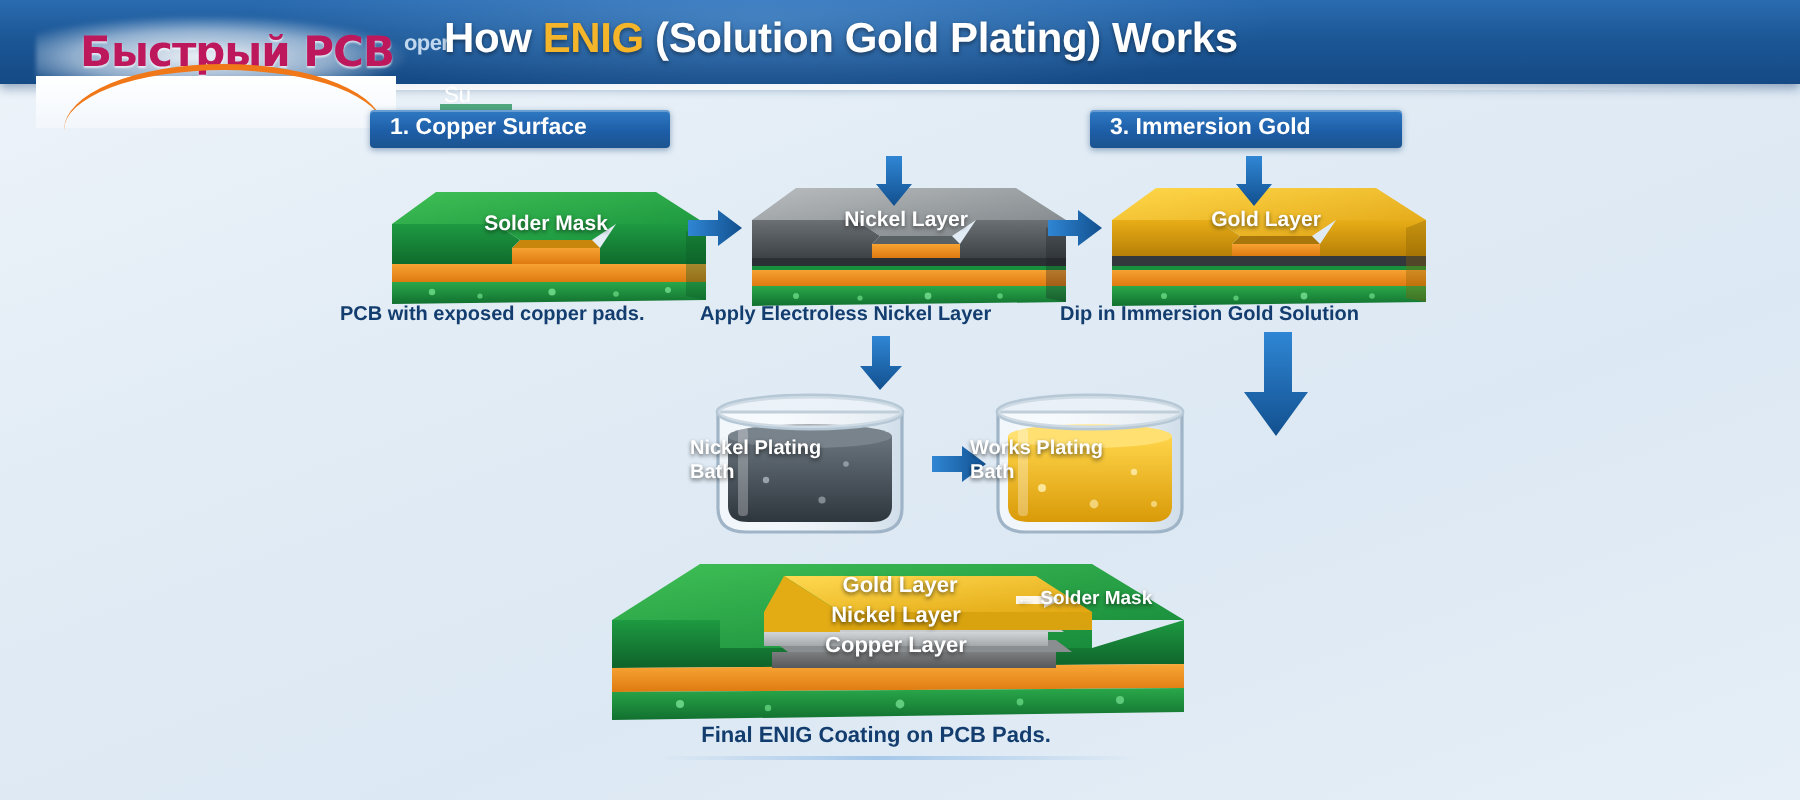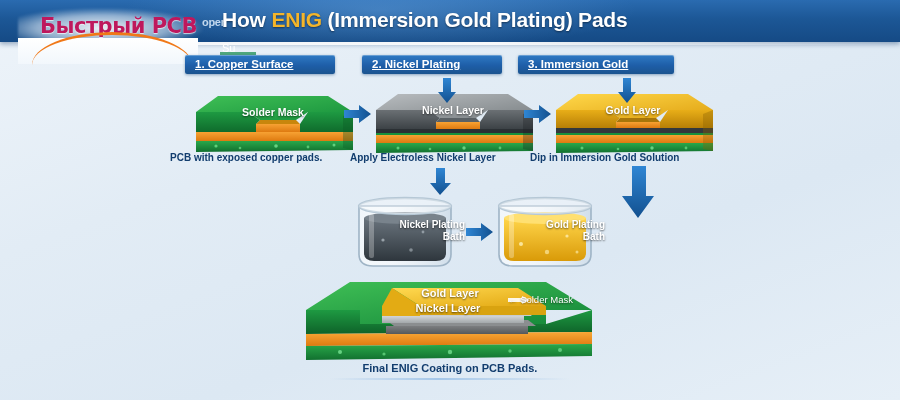--- a/index.html
+++ b/index.html
@@ -66,25 +66,24 @@
   }
 
   
   .badge{
     position:absolute;height:19px;line-height:19px;
     background:linear-gradient(180deg,#2f7ac4 0%,#1e5ea8 55%,#1b548f 100%);
     color:#ffffff;font-size:11.5px;font-weight:bold;
     padding:0 10px;white-space:nowrap;
     border-radius:2px;
     box-shadow:0 1px 3px rgba(25,70,125,.45), inset 0 1px 0 rgba(255,255,255,.28);
-    text-decoration:underline;
   }
   #badge1{left:185px;top:55px;width:130px;}
   #badge2{left:362px;top:55px;width:120px;}
-  #badge3{left:518px;top:55px;width:136px;}
+  #badge3{left:545px;top:55px;width:136px;}
 
   
   .pcb{position:absolute;width:170px;height:72px;}
   #pcb1{left:188px;top:86px;}
   #pcb2{left:368px;top:86px;}
   #pcb3{left:548px;top:86px;}
   .pcb svg{display:block;}
   .pcb-label{
     position:absolute;left:0;top:20px;width:170px;text-align:center;
     font-size:10.5px;font-weight:bold;color:#ffffff;
@@ -100,42 +99,42 @@
   #cap3{left:530px;top:152px;}
 
   
   .arrow{position:absolute;}
 
   
   .beaker{position:absolute;width:120px;height:80px;}
   #beakerN{left:345px;top:192px;}
   #beakerG{left:485px;top:192px;}
   .beaker-label{
-    position:absolute;left:0;top:27px;width:120px;text-align:right;
+    position:absolute;left:0;top:27px;width:120px;text-align:left;
     font-size:10px;font-weight:bold;color:#ffffff;line-height:12px;
     text-shadow:0 1px 2px rgba(0,0,0,.6);pointer-events:none;
   }
 
   
   #final{position:absolute;left:300px;top:276px;width:300px;height:86px;}
   .fl{
     position:absolute;text-align:center;
     font-size:11px;font-weight:bold;color:#ffffff;
     text-shadow:0 1px 2px rgba(0,0,0,.6);white-space:nowrap;pointer-events:none;
   }
   #fl-gold{left:90px;top:11px;width:120px;}
   #fl-nickel{left:88px;top:26px;width:120px;}
   #fl-copper{left:88px;top:41px;width:120px;}
   .sm-anno{
     position:absolute;left:208px;top:18px;
-    font-size:9.5px;font-weight:normal;color:#ffffff;white-space:nowrap;
+    font-size:9.5px;font-weight:bold;color:#ffffff;white-space:nowrap;
     text-shadow:0 1px 2px rgba(0,0,0,.55);pointer-events:none;
   }
   #final-caption{
-    position:absolute;left:300px;top:362px;width:300px;text-align:center;
+    position:absolute;left:288px;top:362px;width:300px;text-align:center;
     font-size:11px;font-weight:bold;color:#123d6e;
   }
   .bottom-sheen{
     position:absolute;left:330px;top:378px;width:240px;height:2px;
     background:linear-gradient(90deg,rgba(150,190,230,0) 0%,rgba(150,190,230,.8) 45%,rgba(150,190,230,0) 100%);
   }
 </style>
 </head>
 <body>
 
@@ -144,31 +143,30 @@
   <div class="header">
     <div class="header-glow"></div>
   </div>
 
   <div class="ghost-layer">
     <span class="ghost-oper">oper</span>
     <span class="ghost-su">Su</span>
     <span class="ghost-bar"></span>
   </div>
 
-  <div class="title"><span>How </span><span class="hl">ENIG</span><span> (Immersion Gold Plating) Pads</span></div>
+  <div class="title"><span>How </span><span class="hl">ENIG</span><span> (Solution Gold Plating) Works</span></div>
 
   <div class="logo">
     <div class="logo-cloud"></div>
     <div class="logo-plate"></div>
     <div class="logo-text">Быстрый PCB</div>
     <div class="logo-arc"></div>
   </div>
 
   <div class="badge" id="badge1">1. Copper Surface</div>
-  <div class="badge" id="badge2">2. Nickel Plating</div>
   <div class="badge" id="badge3">3. Immersion Gold</div>
 
   <div class="pcb" id="pcb1">
     <svg width="170" height="72" viewBox="0 0 170 72">
       <defs>
         <linearGradient id="gTop1" x1="0" y1="0" x2="1" y2="1">
           <stop offset="0" stop-color="#3fbf55"></stop>
             <stop offset="1" stop-color="#17913c"></stop>
         </linearGradient>
         <linearGradient id="gSideG" x1="0" y1="0" x2="0" y2="1">
@@ -367,21 +365,21 @@
       <ellipse cx="60" cy="26" rx="41" ry="6" fill="#ffe071"></ellipse>
       <ellipse cx="60" cy="14" rx="46" ry="8" fill="none" stroke="#b6c8d6" stroke-width="2.4"></ellipse>
       <ellipse cx="60" cy="14" rx="46" ry="8" fill="#ffffff" opacity=".35"></ellipse>
       <rect x="24" y="22" width="5" height="44" fill="#ffffff" opacity=".3" rx="2"></rect>
       <circle cx="36" cy="52" r="2" fill="#fff2b8" opacity=".8"></circle>
       <circle cx="82" cy="44" r="1.6" fill="#fff2b8" opacity=".75"></circle>
       <circle cx="62" cy="60" r="2.2" fill="#fff2b8" opacity=".6"></circle>
       <circle cx="92" cy="60" r="1.5" fill="#fff2b8" opacity=".6"></circle>
     </svg>
     <div class="beaker-label">
-      <span>Gold Plating</span><br>
+      <span>Works Plating</span><br>
       <span>Bath</span>
     </div>
   </div>
 
   <div id="final">
     <svg width="300" height="86" viewBox="0 0 300 86">
       <defs>
         <linearGradient id="fTop" x1="0" y1="0" x2="1" y2="1">
           <stop offset="0" stop-color="#3fbf55"></stop>
             <stop offset="1" stop-color="#15883a"></stop>
@@ -433,20 +431,21 @@
 
       <polygon points="92,12 218,12 246,30 120,30" fill="url(#fGold)"></polygon>
       <polygon points="92,12 120,30 120,40 82,40 82,30" fill="#e3ab14"></polygon>
       <rect x="120" y="30" width="126" height="9" fill="#d9a310"></rect>
 
       <polygon points="208,22 222,22 222,20 230,24 222,28 222,26 208,26" fill="#ffffff" opacity=".9"></polygon>
     </svg>
 
     <div class="fl" id="fl-gold">Gold Layer</div>
     <div class="fl" id="fl-nickel">Nickel Layer</div>
+    <div class="fl" id="fl-copper">Copper Layer</div>
     <div class="sm-anno">
       <span>←</span>
       <span>Solder Mask</span>
     </div>
   </div>
 
   <div id="final-caption">Final ENIG Coating on PCB Pads.</div>
   <div class="bottom-sheen"></div>
 
 </div>

